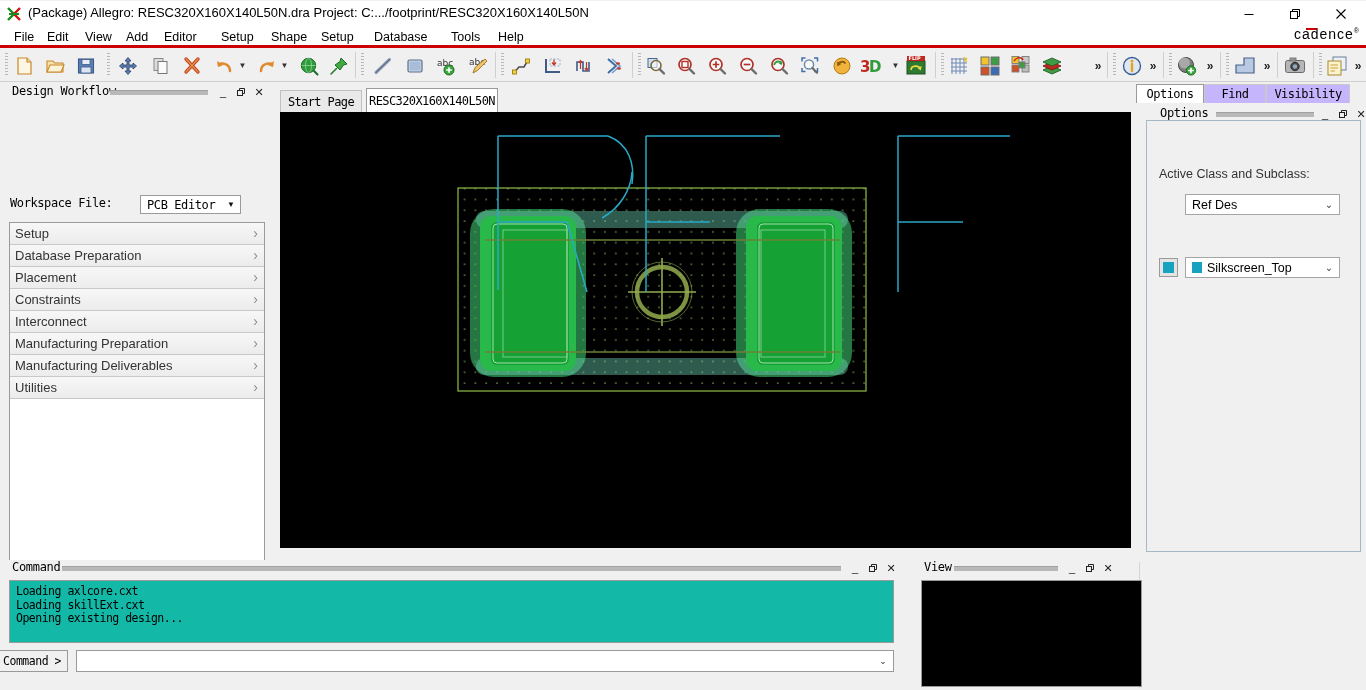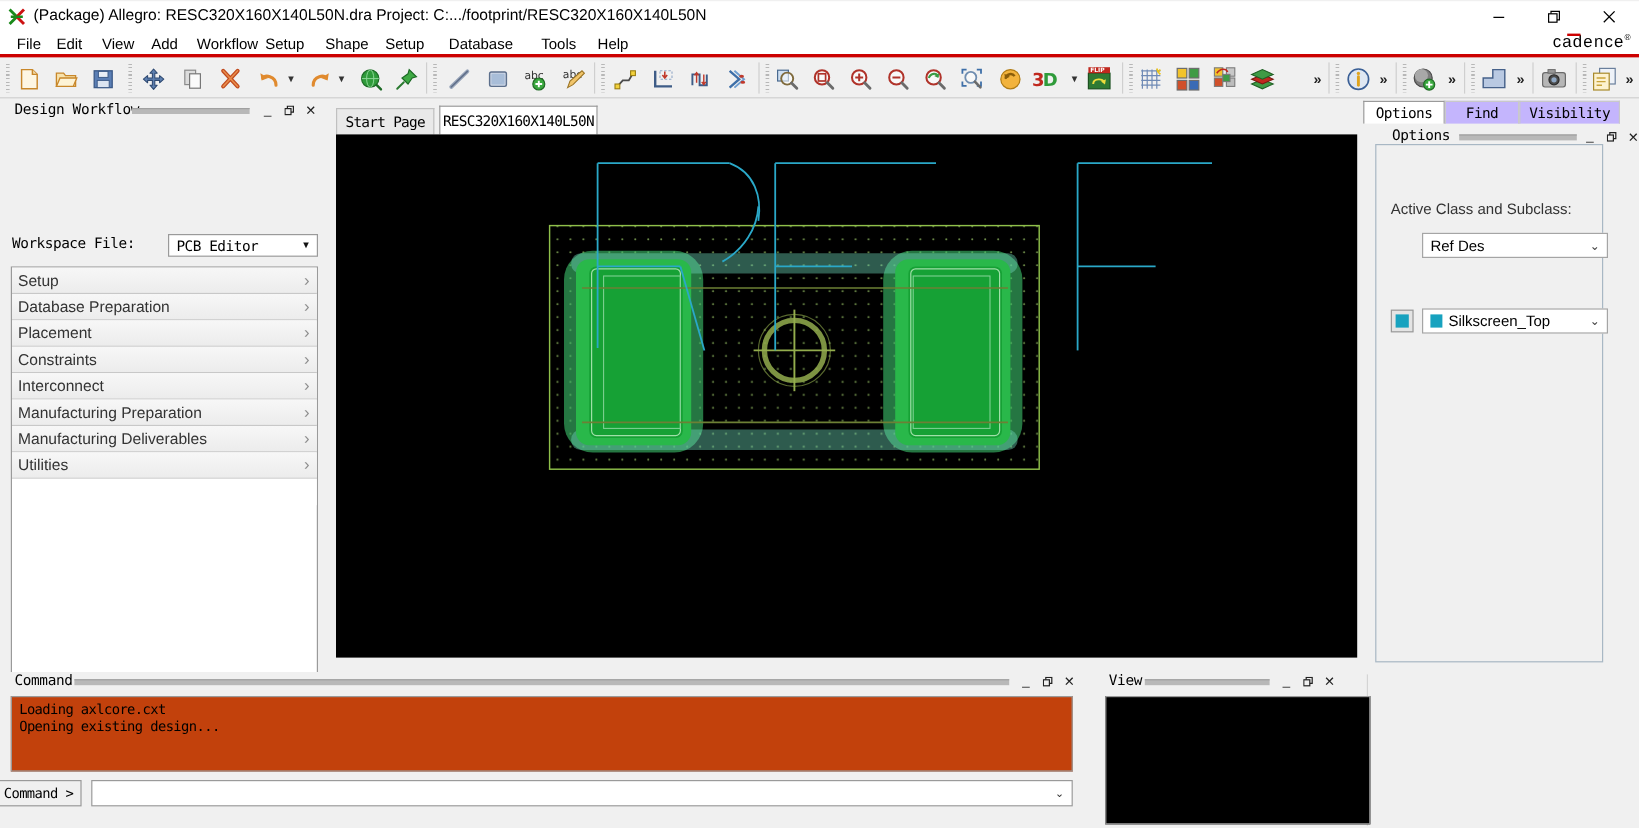--- a/index.html
+++ b/index.html
@@ -114,21 +114,21 @@
     font-size: 11px; color: #222;
     font-family: "Liberation Sans", sans-serif;
   }
   .ws-label {
     position: absolute; left: 10px; top: 112px;
     font-size: 12px; color: #000;
     font-family: "DejaVu Sans Mono", monospace;
     letter-spacing: -0.4px;
   }
   .ws-combo {
-    position: absolute; left: 140px; top: 111px; width: 125px; height: 19px;
+    position: absolute; left: 140px; top: 111px; width: 101px; height: 19px;
     background: #fff; border: 1px solid #9a9a9a;
     display: flex; align-items: center;
   }
   .ws-combo .val {
     flex: 1; padding-left: 6px; font-size: 12px; color: #000;
     font-family: "DejaVu Sans Mono", monospace; letter-spacing: -0.4px;
   }
   .ws-combo .arr { width: 18px; text-align: center; font-size: 8px; color: #111; }
 
   .wf-panel {
@@ -171,21 +171,21 @@
     background: #000000; overflow: hidden;
   }
 
   
   .dock-cmd {
     position: absolute; left: 0; top: 560px; width: 903px; height: 130px;
     background: #f0f0f0;
   }
   .cmd-out {
     position: absolute; left: 9px; top: 20px; width: 885px; height: 63px;
-    background: #c2410c; border: 1px solid #9a9a9a;
+    background: #14b8a6; border: 1px solid #9a9a9a;
     padding: 4px 6px;
     font-family: "DejaVu Sans Mono", monospace;
     font-size: 11.5px; color: #000; line-height: 13.5px;
     letter-spacing: -0.5px;
     overflow: hidden;
   }
   .cmd-row {
     position: absolute; left: 0px; top: 90px; width: 903px; height: 22px;
   }
   .cmd-prompt {
@@ -224,21 +224,21 @@
   .rtab {
     position: absolute; top: 0; height: 19px;
     display: flex; align-items: center; justify-content: center;
     font-size: 12px; color: #000;
     font-family: "DejaVu Sans Mono", monospace; letter-spacing: -0.5px;
     border: 1px solid #c9c9c9; border-bottom: none;
     background: #c4b5fd;
   }
   .rtab.active { background: #ffffff; border-color: #9a9a9a; }
   .opt-panel {
-    position: absolute; left: 10px; top: 36px; width: 190px; height: 432px;
+    position: absolute; left: 10px; top: 36px; width: 215px; height: 432px;
     background: #f0f0f0; border: 1px solid #a8b7c4;
   }
   .opt-label {
     position: absolute; left: 12px; top: 46px;
     font-size: 12.5px; color: #333;
     font-family: "Liberation Sans", sans-serif;
   }
   .opt-combo {
     position: absolute; height: 21px;
     background: #ffffff; border: 1px solid #a5a5a5;
@@ -311,21 +311,21 @@
     <div class="menu-item" style="left:41px">
         <span>Edit</span>
       </div>
     <div class="menu-item" style="left:79px">
         <span>View</span>
       </div>
     <div class="menu-item" style="left:120px">
         <span>Add</span>
       </div>
     <div class="menu-item" style="left:158px">
-        <span>Workflow</span>
+        <span>Editor</span>
       </div>
     <div class="menu-item" style="left:215px">
         <span>Setup</span>
       </div>
     <div class="menu-item" style="left:265px">
         <span>Shape</span>
       </div>
     <div class="menu-item" style="left:315px">
         <span>Setup</span>
       </div>
@@ -792,20 +792,21 @@
             <path d="M2.5 2.5 V.5 H7.5 V5.5 H5.5" fill="none" stroke="#222" stroke-width="1"></path>
           </svg>
       </span>
       <span class="dock-ctl" style="left:884px">
           <span>✕</span>
         </span>
     </div>
 
     <div class="cmd-out">
       <div>Loading axlcore.cxt</div>
+      <div>Loading skillExt.cxt</div>
       <div>Opening existing design...</div>
     </div>
 
     <div class="cmd-row">
       <div class="cmd-prompt">Command &gt;</div>
       <div class="cmd-input">
         <span class="txt"></span>
         <span class="arr">⌄</span>
       </div>
     </div>

